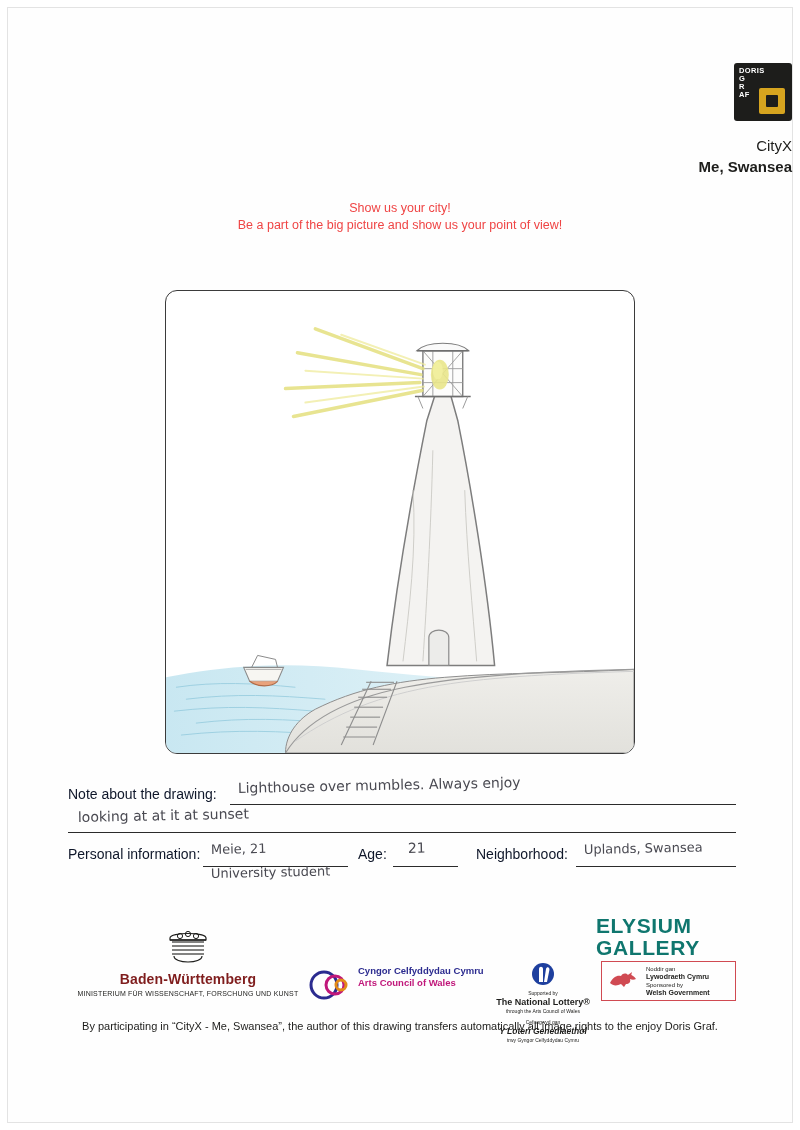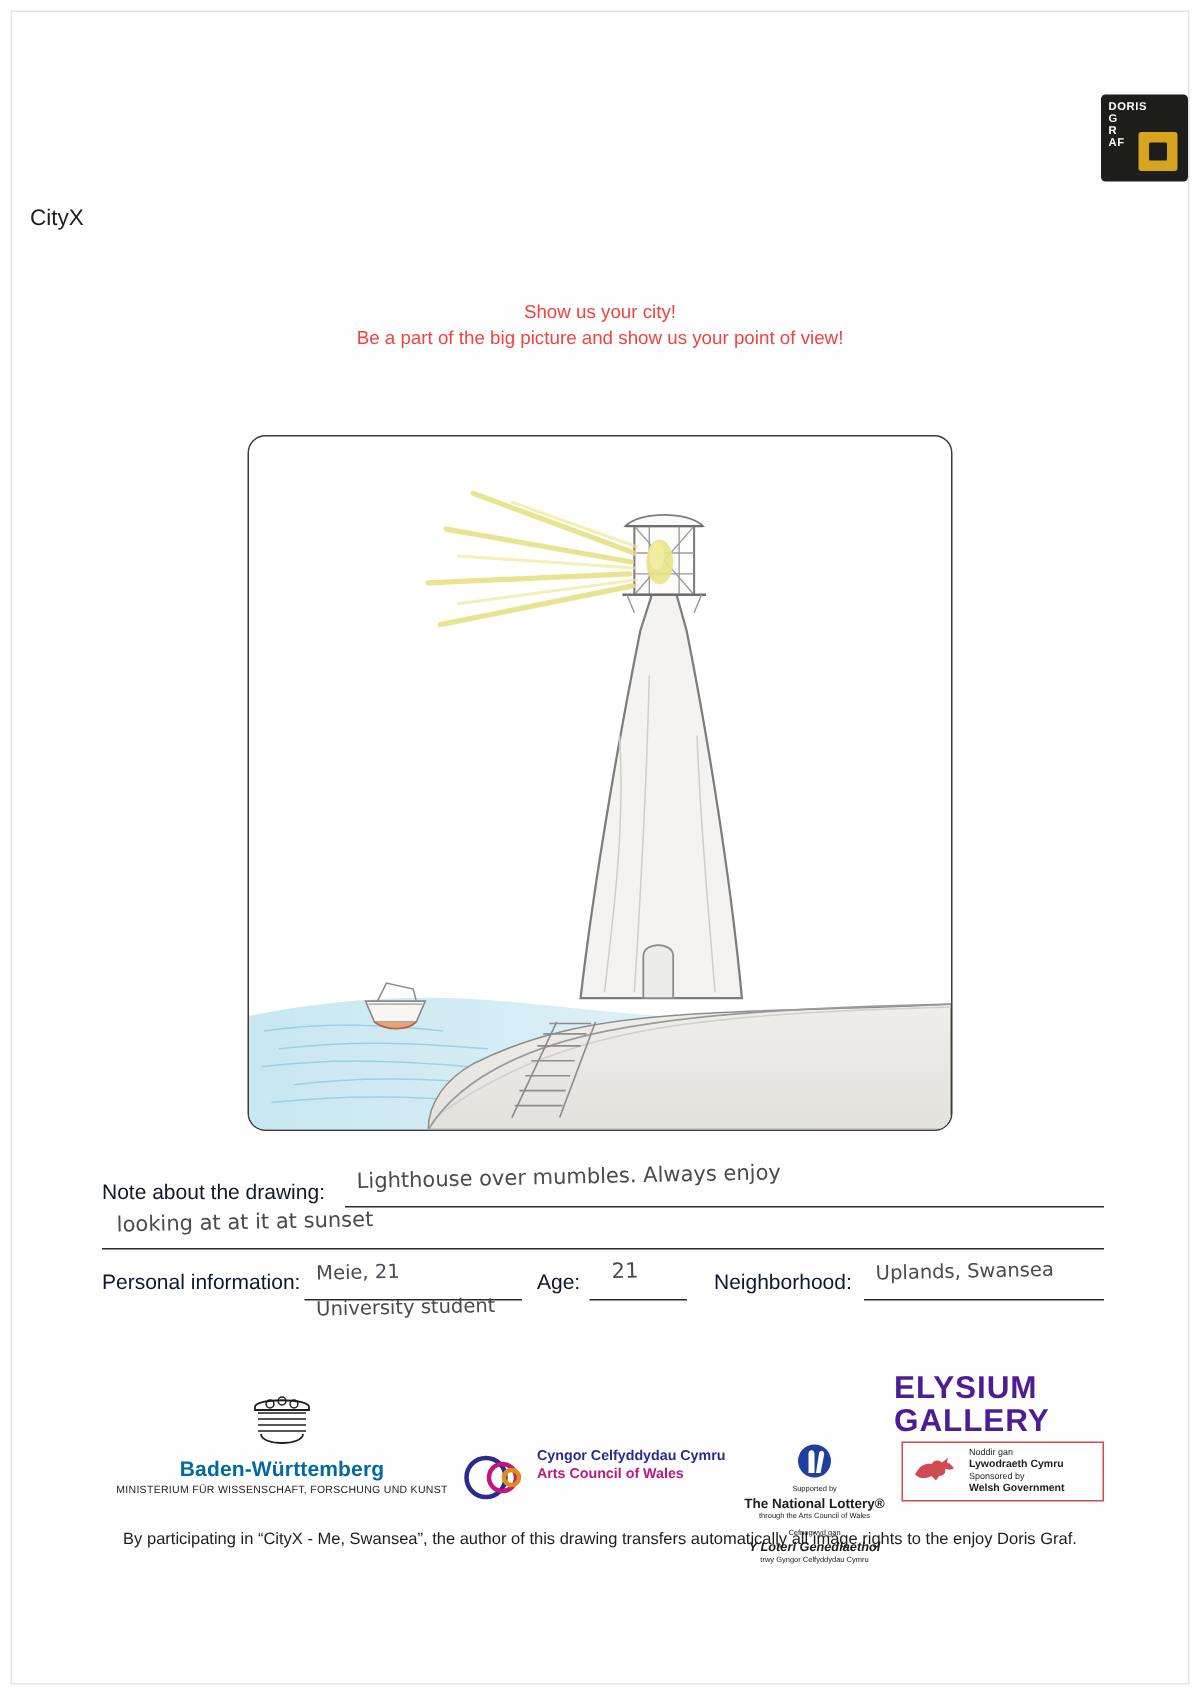--- a/index.html
+++ b/index.html
@@ -72,24 +72,24 @@
     top: 7px;
     width: 12px;
     height: 12px;
     background: #1d1d1b;
     border-radius: 1px;
   }
 
   
   .title-block {
     position: absolute;
-    left: 12px;
+    left: 2px;
     right: 0;
     top: 128px;
-    text-align: left;
+    text-align: right;
   }
   .title-main {
     font-size: 15px;
     color: #1d1d1b;
     line-height: 20px;
   }
   .title-sub {
     font-size: 15px;
     font-weight: bold;
     color: #1d1d1b;
@@ -180,21 +180,21 @@
   }
   .bw-crest {
     width: 48px;
     height: 40px;
     margin: 0 auto 3px auto;
     position: relative;
   }
   .bw-name {
     font-size: 14px;
     font-weight: bold;
-    color: #0369a1;
+    color: #7f1d1d;
     letter-spacing: 0.1px;
   }
   .bw-ministry {
     font-size: 7px;
     color: #1d1d1b;
     margin-top: 3px;
     letter-spacing: 0.2px;
   }
 
   .acw {
@@ -279,21 +279,21 @@
     position: absolute;
     left: 528px;
     top: -8px;
     width: 140px;
     text-align: left;
     line-height: 22px;
   }
   .elysium div {
     font-size: 21px;
     font-weight: bold;
-    color: #4c1d95;
+    color: #0f766e;
     letter-spacing: 0.6px;
   }
 
   
   .footer {
     position: absolute;
     left: 0;
     right: 0;
     top: 1012px;
     text-align: center;
@@ -316,20 +316,21 @@
           <div>AF</div>
         </div>
         <div class="logo-square-outer">
           <div class="logo-square-inner"></div>
         </div>
       </div>
     </div>
 
     <div class="title-block">
       <div class="title-main">CityX</div>
+      <div class="title-sub">Me, Swansea</div>
     </div>
 
     <div class="intro-block">
       <div>Show us your city!</div>
       <div>Be a part of the big picture and show us your point of view!</div>
     </div>
 
     <div class="drawing-frame">
       <svg viewBox="0 0 470 464" xmlns="http://www.w3.org/2000/svg">
         <defs>

